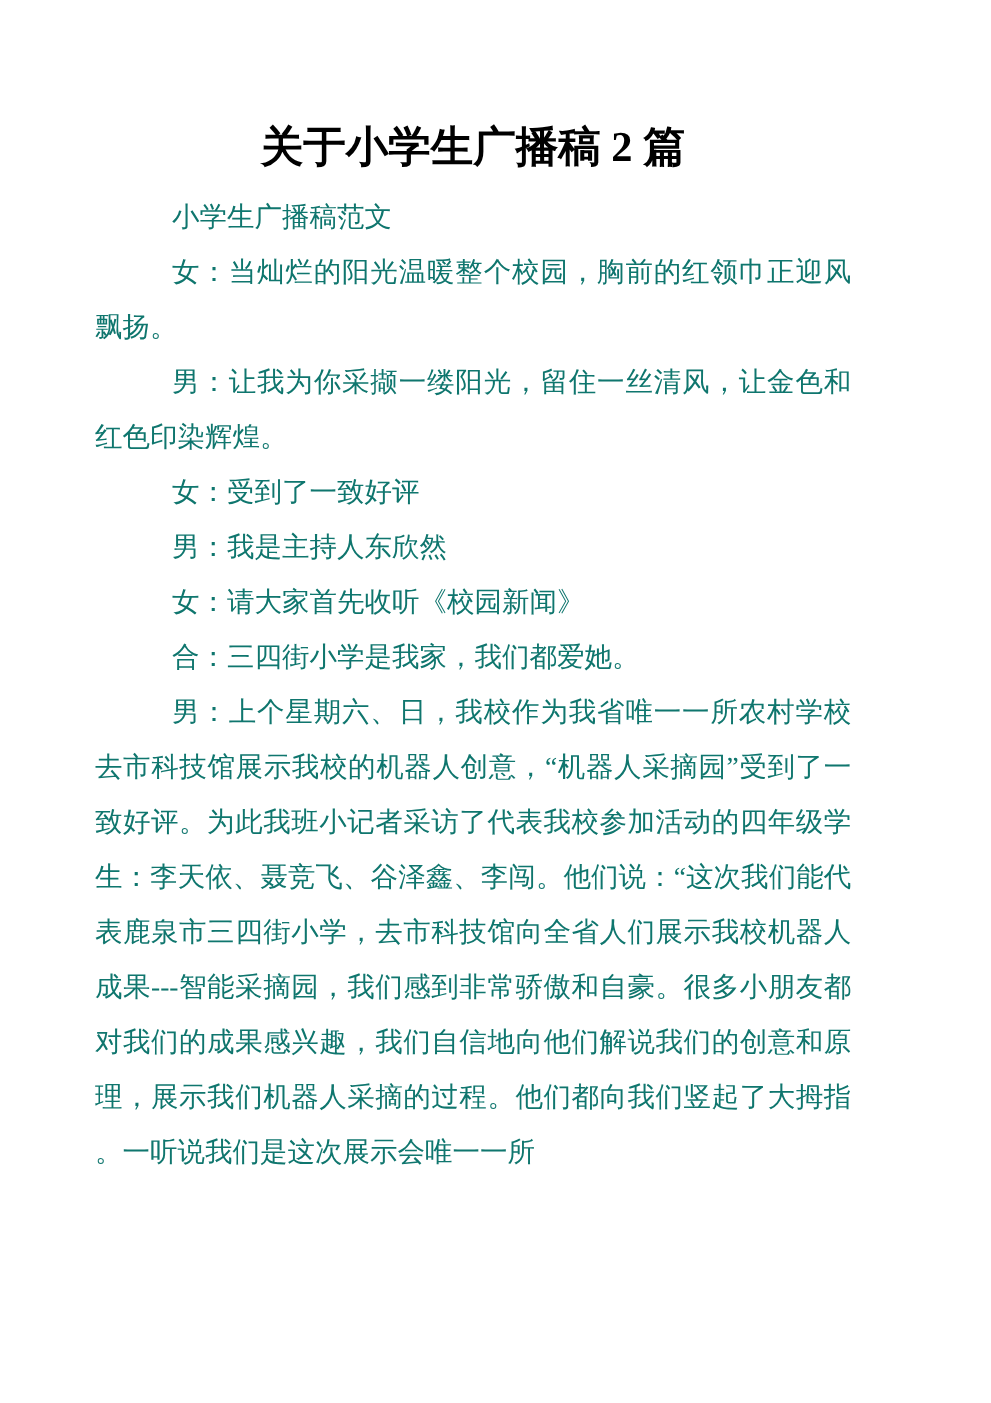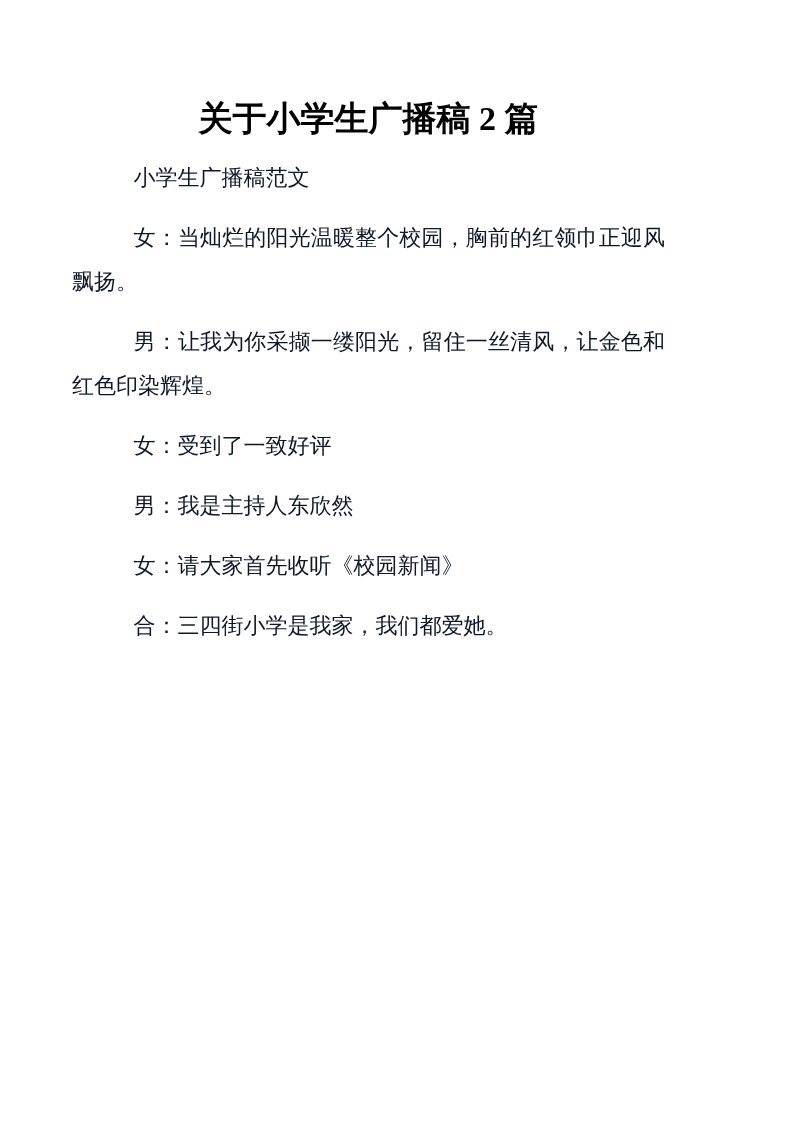--- a/index.html
+++ b/index.html
@@ -11,50 +11,51 @@
     width: 793px;
     height: 1122px;
     overflow: hidden;
     font-family: "Liberation Serif", "DejaVu Serif", serif;
     color: #111111;
   }
   .page {
     box-sizing: border-box;
     width: 793px;
     height: 1122px;
-    padding: 98px 112px 0 56px; 
+    padding: 98px 112px 0 76px; 
     background: #ffffff;
   }
   .doc-title {
     margin: 0 0 12px 0;
     font-size: 34px;
     line-height: 42px;
     font-weight: bold;
     text-align: center;
     color: #000000;
     font-family: "Liberation Serif", "DejaVu Serif", serif;
   }
   .doc-body p {
-    margin: 16px;
+    margin: 0;
     font-size: 22px;
     line-height: 44px;
     text-indent: 2.8em;
     text-align: justify;
     word-break: break-all;
     line-break: anywhere;
-    color: #0f172a;
+    color: #0f766e;
   }
 </style>
 </head>
 <body>
 
 <div class="page">
   <h1 class="doc-title">关于小学生广播稿 2 篇</h1>
   <div class="doc-body">
       <p>小学生广播稿范文</p>
       <p>女：当灿烂的阳光温暖整个校园，胸前的红领巾正迎风飘扬。</p>
       <p>男：让我为你采撷一缕阳光，留住一丝清风，让金色和红色印染辉煌。</p>
       <p>女：受到了一致好评</p>
       <p>男：我是主持人东欣然</p>
       <p>女：请大家首先收听《校园新闻》</p>
       <p>合：三四街小学是我家，我们都爱她。</p>
+      <p>男：上个星期六、日，我校作为我省唯一一所农村学校去市科技馆展示我校的机器人创意，“机器人采摘园”受到了一致好评。为此我班小记者采访了代表我校参加活动的四年级学生：李天依、聂竞飞、谷泽鑫、李闯。他们说：“这次我们能代表鹿泉市三四街小学，去市科技馆向全省人们展示我校机器人成果---智能采摘园，我们感到非常骄傲和自豪。很多小朋友都对我们的成果感兴趣，我们自信地向他们解说我们的创意和原理，展示我们机器人采摘的过程。他们都向我们竖起了大拇指。一听说我们是这次展示会唯一一所</p>
     </div>
 </div>
 
 </body></html>

